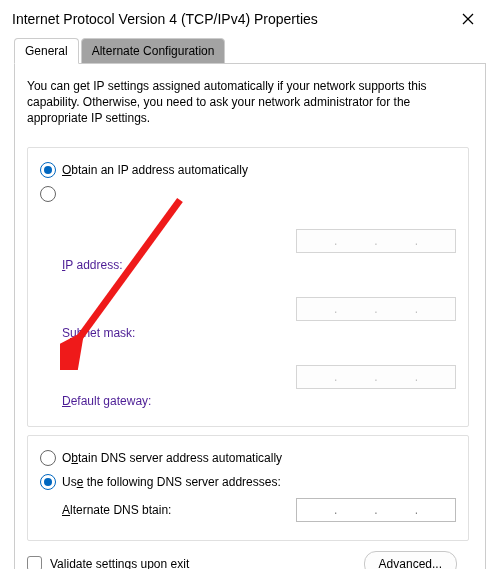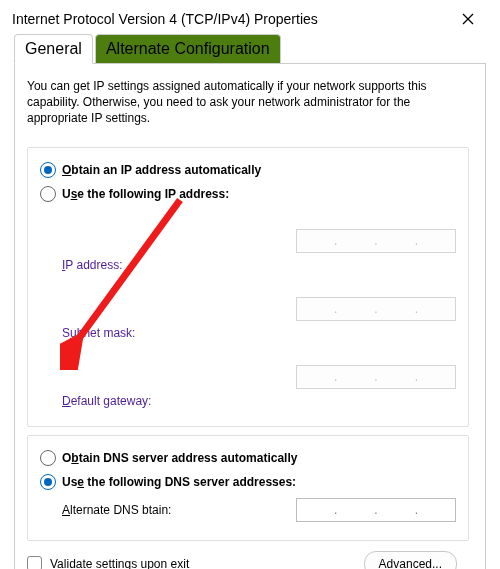--- a/index.html
+++ b/index.html
@@ -35,34 +35,34 @@
     height: 26px;
     border-bottom: 1px solid #ccc;
     display: flex;
     align-items: flex-end;
     gap: 0;
   }
   .tab {
     padding: 5px 10px 5px 10px;
     border: 1px solid #ccc;
     background: #fff;
-    font-size: 16px;
+    font-size: 12px;
     position: relative;
     border-radius: 4px 4px 0 0;
     margin-right: 2px;
     margin-bottom: -1px;
     cursor: default;
     color: #000;
   }
   .tab.active {
     border-bottom: 1px solid #fff;
     z-index: 2;
   }
   .tab.inactive {
-    background: #4d7c0f;
+    background: #a3a3a3;
   }
   .tab-body {
     border: 1px solid #ccc;
     border-top: none;
     padding: 14px 16px 16px 12px;
   }
   .intro {
     line-height: 1.35;
     margin-bottom: 20px;
   }
@@ -71,21 +71,20 @@
     border-radius: 2px;
     padding: 10px 12px 12px 12px;
     margin-bottom: 8px;
     position: relative;
   }
   .radio-row {
     display: flex;
     align-items: center;
     gap: 6px;
     margin: 4px 0 8px 0;
-    font-weight: bold;
   }
   .radio {
     width: 16px; height: 16px;
     border: 1.5px solid #666;
     border-radius: 50%;
     display: inline-flex; align-items: center; justify-content: center;
     flex: 0 0 auto;
     background: #fff;
   }
   .radio.checked { border-color: #0067c0; }
@@ -180,21 +179,20 @@
     <div class="tab-body">
       <div class="intro">You can get IP settings assigned automatically if your network supports this capability. Otherwise, you need to ask your network administrator for the appropriate IP settings.</div>
 
       <div class="group">
         <div class="radio-row">
           <span class="radio checked"></span>
           <span><span class="under">O</span><span>btain an IP address automatically</span></span>
         </div>
         <div class="radio-row">
           <span class="radio"></span>
-          <span><span>U</span><span class="under">s</span><span>e the following IP address</span><span>:</span></span>
         </div>
 
         <div class="field-row">
           <span class="lbl disabled"><span class="under">I</span><span>P address:</span></span>
           <div class="ipbox disabled">
             <span class="dot"></span>
               <span class="dot"></span>
               <span class="dot"></span>
           </div>
         </div>

